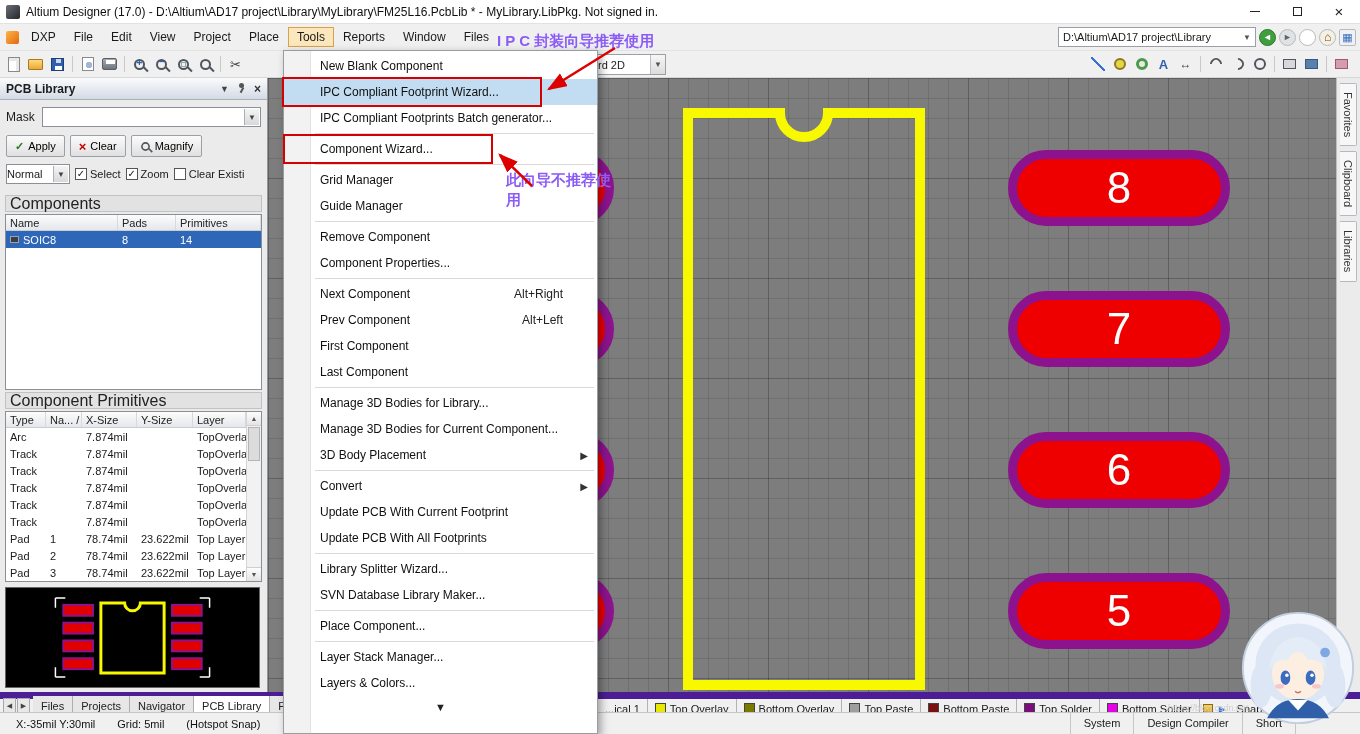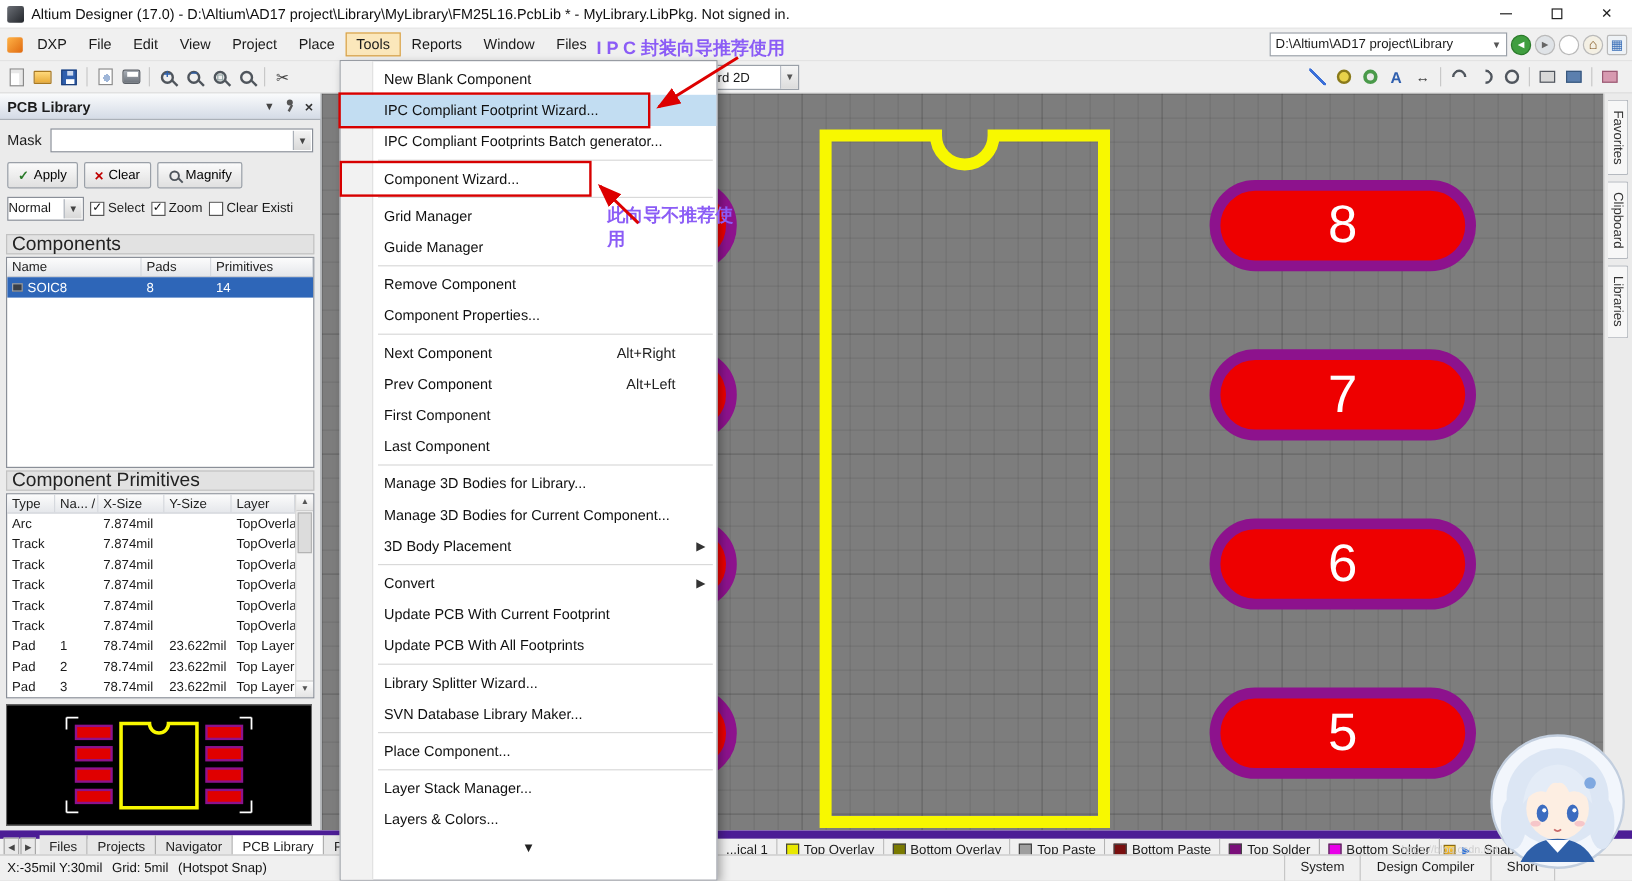--- a/index.html
+++ b/index.html
@@ -124,21 +124,21 @@
   #panel-tabs{display:flex;height:19px;align-items:stretch}
   .btab{display:flex;align-items:center;padding:0 8px;font-size:11px;border-right:1px solid #aeaeae;color:#222;background:#e7e7e7;white-space:nowrap}
   .btab.active{background:#fff}
   #layer-strip{position:absolute;left:598px;top:0;height:19px;display:flex;align-items:center}
   .ltab{display:flex;align-items:center;gap:4px;padding:0 7px;height:19px;font-size:11px;border-right:1px solid #b3b3b3;white-space:nowrap;background:#f0f0f0}
   .lchip{width:11px;height:11px;border:1px solid #444;display:inline-block;flex:0 0 auto}
   .lb-ico{width:10px;height:10px;background:linear-gradient(#ffd24a,#d89a1a);border:1px solid #8a6a10;margin:0 3px}
   .lb-ico2{font-size:9px;color:#2a6fd8;padding:0 3px}
   .lb-snap{padding:0 8px;border-right:1px solid #b3b3b3;height:19px;display:flex;align-items:center;font-size:11px}
   .statusbar{position:absolute;left:0;top:712px;width:1360px;height:22px;background:#f0f0f0;border-top:1px solid #c6c6c6;display:flex;align-items:center;font-size:11px;z-index:11}
-  .sb-left{display:flex;gap:8px;padding-left:6px;color:#111}
+  .sb-left{display:flex;gap:22px;padding-left:16px;color:#111}
   #sb-right{position:absolute;right:0;top:-1px;height:22px;display:flex;align-items:flex-start}
   .sb-seg{padding:0 13px;border-left:1px solid #c6c6c6;height:22px;display:flex;align-items:center}
   #sb-right::after{content:"";width:64px;height:22px;border-left:1px solid #c6c6c6}
 
   
   .toolsmenu{position:absolute;left:283px;top:50px;width:315px;height:684px;background:#fff;border:1px solid #989ca3;box-shadow:3px 3px 8px rgba(0,0,0,.35);z-index:50;padding-top:2px}
   .tm-gutter{position:absolute;left:0;top:0;bottom:0;width:27px;background:#f2f2f2;border-right:1px solid #e2e2e2}
   .tm-item{height:26px;display:flex;align-items:center;padding:0 10px 0 36px;font-size:12px;color:#101010;position:relative;z-index:1}
   .tm-item.hl{background:#c2ddf2}
   .tm-label{white-space:nowrap}

